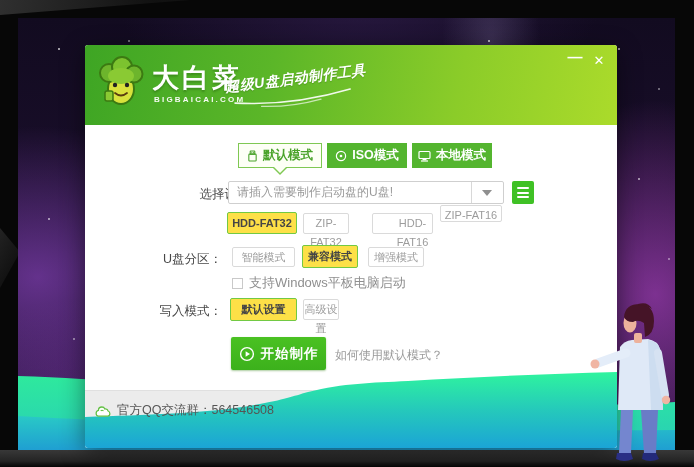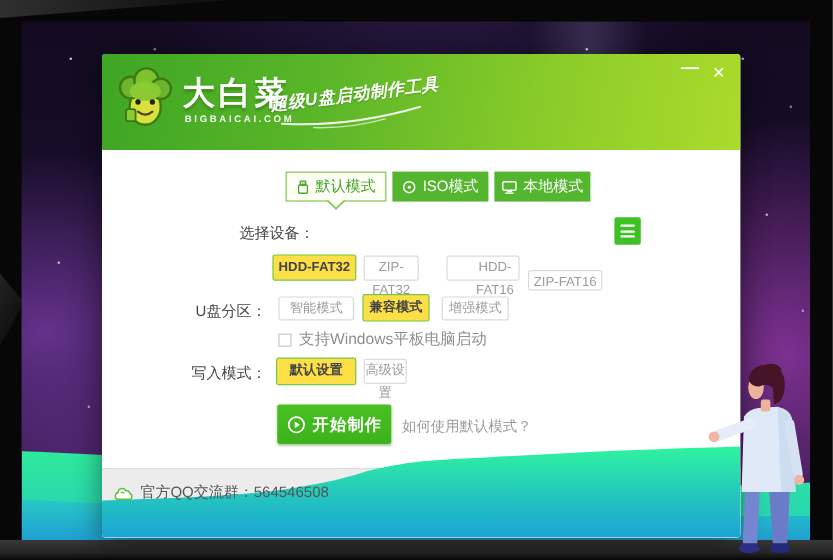--- a/index.html
+++ b/index.html
@@ -63,21 +63,21 @@
     text-shadow:0 1px 1px rgba(40,90,10,.3);}
   .tagline-swoosh{position:absolute;left:148px;top:48px;width:120px;height:14px;
     transform:rotate(-6deg);}
   .win-btn{position:absolute;top:8px;color:#fff;font-size:13px;font-weight:700;
     width:16px;height:16px;line-height:16px;text-align:center;cursor:pointer;}
   .win-min{right:34px;top:4px;font-size:15px;}
   .win-close{right:10px;}
 
   
   .tabs{position:absolute;left:153px;top:98px;height:25px;display:flex;gap:5px;}
-  .tab{height:25px;line-height:25px;text-align:center;font-size:12.5px;font-weight:400;
+  .tab{height:25px;line-height:25px;text-align:center;font-size:12.5px;font-weight:700;
     color:#fff;background:#54b52f;box-sizing:border-box;position:relative;cursor:pointer;
     display:flex;align-items:center;justify-content:center;gap:5px;}
   .tab-default{width:84px;background:#fdfff6;border:1px solid #7fc853;color:#4aa32b;line-height:23px;}
   .tab-iso{width:80px;}
   .tab-local{width:80px;}
   .tab-default::before{content:'';position:absolute;bottom:-8px;left:50%;margin-left:-8px;
     border-left:8px solid transparent;border-right:8px solid transparent;border-top:8px solid #7fc853;}
   .tab-default::after{content:'';position:absolute;bottom:-6px;left:50%;margin-left:-7px;
     border-left:7px solid transparent;border-right:7px solid transparent;border-top:7px solid #fdfff6;}
 
@@ -190,30 +190,34 @@
         <svg width="13" height="12" viewBox="0 0 13 12">
           <rect x="1" y="1.5" width="11" height="7" rx="1" fill="none" stroke="#fff" stroke-width="1.2"></rect>
           <rect x="4.5" y="9" width="4" height="1.2" fill="#fff"></rect>
             <rect x="3" y="10.4" width="7" height="1.2" fill="#fff"></rect>
         </svg>
         <span>本地模式</span>
       </div>
     </div>
 
     <div class="row-label" style="top:141px;margin-left:40px;">选择设备：</div>
+    <div class="select">
+      <span class="select-text">请插入需要制作启动盘的U盘!</span>
+      <span class="select-arrow"></span>
+    </div>
     <div class="menu-btn">
       <span></span>
         <span></span>
         <span></span>
     </div>
 
     <div class="opt sel" style="left:142px;top:167px;width:70px;height:22px;line-height:20px;">HDD-FAT32</div>
     <div class="opt" style="left:218px;top:168px;width:46px;height:21px;line-height:19px;">ZIP-FAT32</div>
     <div class="opt" style="left:287px;top:168px;width:61px;height:21px;line-height:19px;padding-left:20px;">HDD-FAT16</div>
-    <div class="opt" style="left:355px;top:180px;width:62px;height:17px;line-height:19px;">ZIP-FAT16</div>
+    <div class="opt" style="left:355px;top:160px;width:62px;height:17px;line-height:19px;">ZIP-FAT16</div>
 
     <div class="row-label" style="top:206px;">U盘分区：</div>
     <div class="opt" style="left:147px;top:202px;width:63px;height:20px;line-height:18px;">智能模式</div>
     <div class="opt sel" style="left:217px;top:200px;width:56px;height:23px;line-height:21px;">兼容模式</div>
     <div class="opt" style="left:283px;top:202px;width:56px;height:20px;line-height:18px;">增强模式</div>
 
     <div class="checkbox-row">
       <span class="checkbox"></span>
       <span class="checkbox-label">支持Windows平板电脑启动</span>
     </div>

